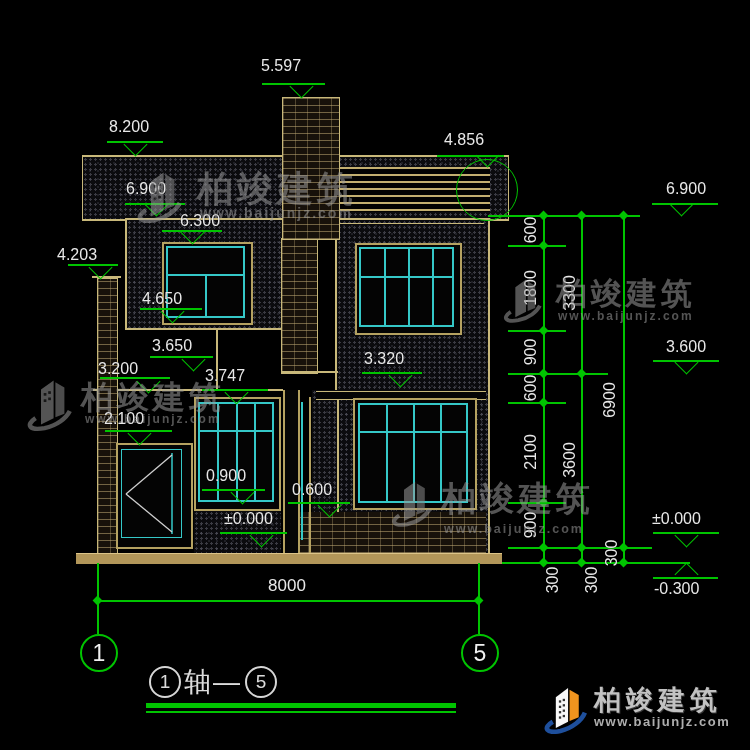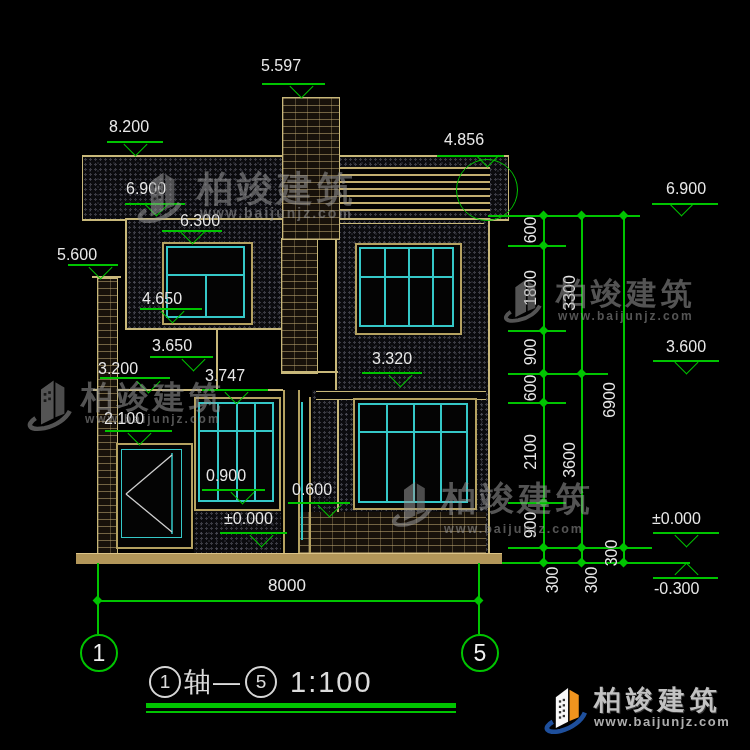--- a/index.html
+++ b/index.html
@@ -154,33 +154,33 @@
   <div class="gl z10" style="left:125px;top:203px;width:60px;height:1.5px"></div>
   <div class="vtri z10" style="left:148px;top:196px"></div>
   <span class="dimtxt z10" style="left:126px;top:180px">6.900</span>
 
   <div class="gl z10" style="left:162px;top:230px;width:60px;height:1.5px"></div>
   <div class="vtri z10" style="left:184px;top:224px"></div>
   <span class="dimtxt z10" style="left:180px;top:212px">6.300</span>
 
   <div class="gl z10" style="left:68px;top:264px;width:50px;height:1.5px"></div>
   <div class="vtri z10" style="left:92px;top:259px"></div>
-  <span class="dimtxt z10" style="left:57px;top:246px">5.600</span>
+  <span class="dimtxt z10" style="left:57px;top:246px">4.203</span>
 
   <div class="gl z10" style="left:140px;top:308px;width:62px;height:1.5px"></div>
   <div class="vtri z10" style="left:164px;top:303px"></div>
   <span class="dimtxt z10" style="left:142px;top:290px">4.650</span>
 
   <div class="gl z10" style="left:150px;top:356px;width:63px;height:1.5px"></div>
   <div class="vtri z10" style="left:185px;top:351px"></div>
   <span class="dimtxt z10" style="left:152px;top:337px">3.650</span>
 
   <div class="gl z10" style="left:362px;top:372px;width:60px;height:1.5px"></div>
   <div class="vtri z10" style="left:392px;top:367px"></div>
-  <span class="dimtxt z10" style="left:372px;top:350px">3.320</span>
+  <span class="dimtxt z10" style="left:364px;top:350px">3.320</span>
 
   <div class="gl z10" style="left:100px;top:377px;width:70px;height:1.5px"></div>
   <div class="vtri z10" style="left:140px;top:373px"></div>
   <span class="dimtxt z10" style="left:98px;top:360px">3.200</span>
 
   <div class="gl z10" style="left:202px;top:389px;width:66px;height:1.5px"></div>
   <div class="vtri z10" style="left:228px;top:384px"></div>
   <span class="dimtxt z10" style="left:205px;top:367px">3.747</span>
 
   <div class="gl z10" style="left:105px;top:430px;width:67px;height:1.5px"></div>
@@ -272,21 +272,20 @@
   </div>
 
   <div class="titlewrap">
     <span class="tcirc">
         <span>1</span>
       </span>
     <span class="ttext">轴—</span>
     <span class="tcirc">
         <span>5</span>
       </span>
-    <span class="tscale">1:100</span>
   </div>
   <div class="abs z10" style="left:146px;top:703px;width:310px;height:5px;background:var(--g);"></div>
   <div class="abs z10" style="left:146px;top:711px;width:310px;height:2px;background:var(--g);"></div>
 
   <div class="wm" style="left:133px;top:165px;">
     <svg width="54" height="58" viewBox="0 0 60 64" style="position:absolute;left:0;top:0;">
       <path d="M14 50 C2 58 8 64 24 61 C38 58 48 50 52 42" stroke="#9a9a9a" stroke-width="5" fill="none"></path>
       <path d="M20 18 L34 8 L34 50 L20 57 Z" fill="#9a9a9a"></path>
       <path d="M36 10 L46 16 L46 45 L36 49 Z" fill="#8a8a8a"></path>
       <rect x="23" y="22" width="3" height="3" fill="#2a2a2a"></rect>

